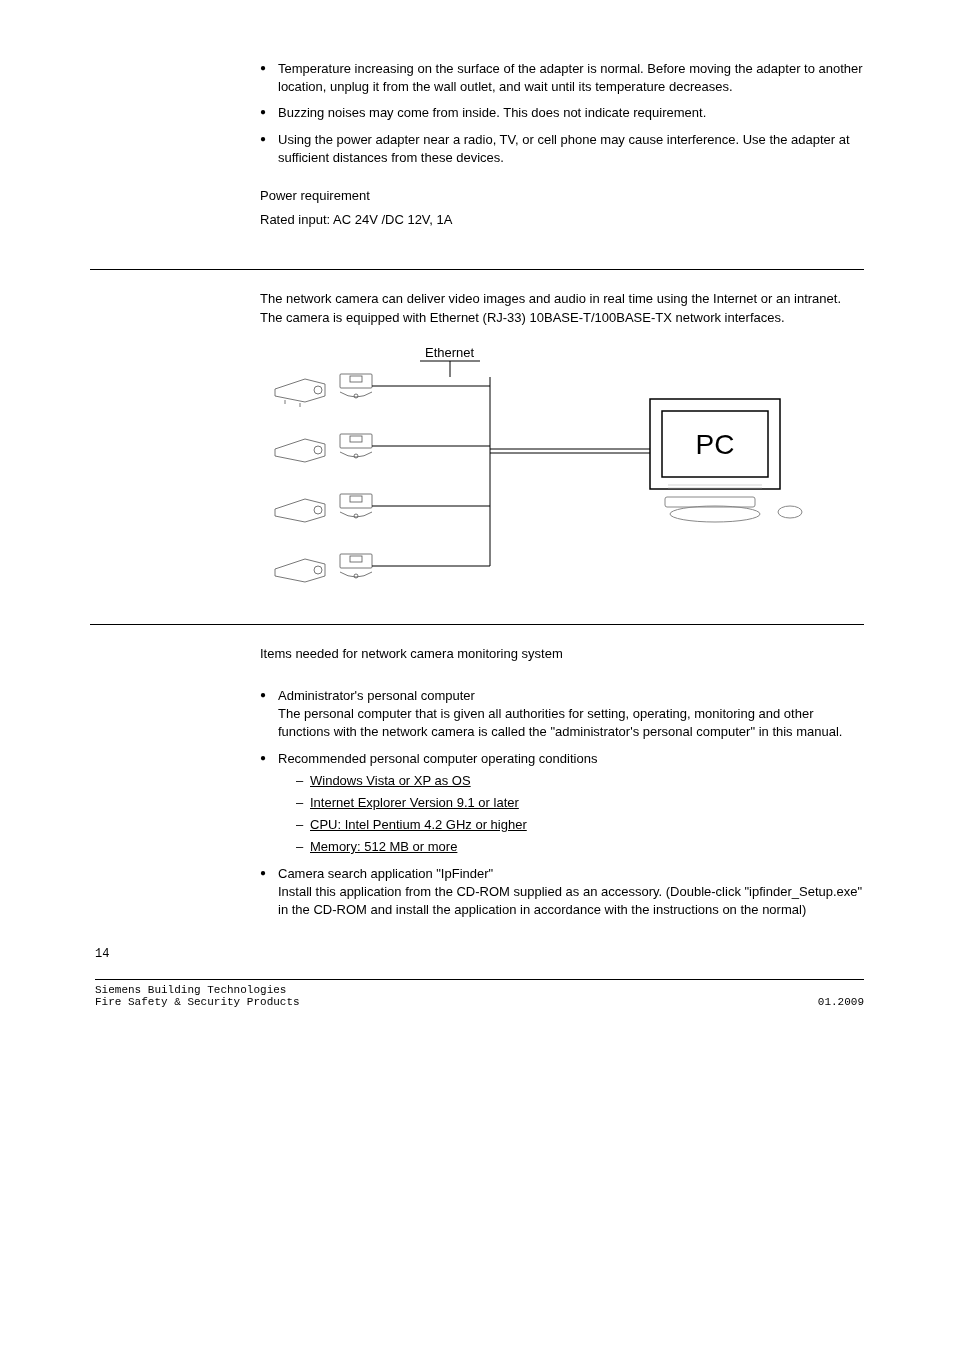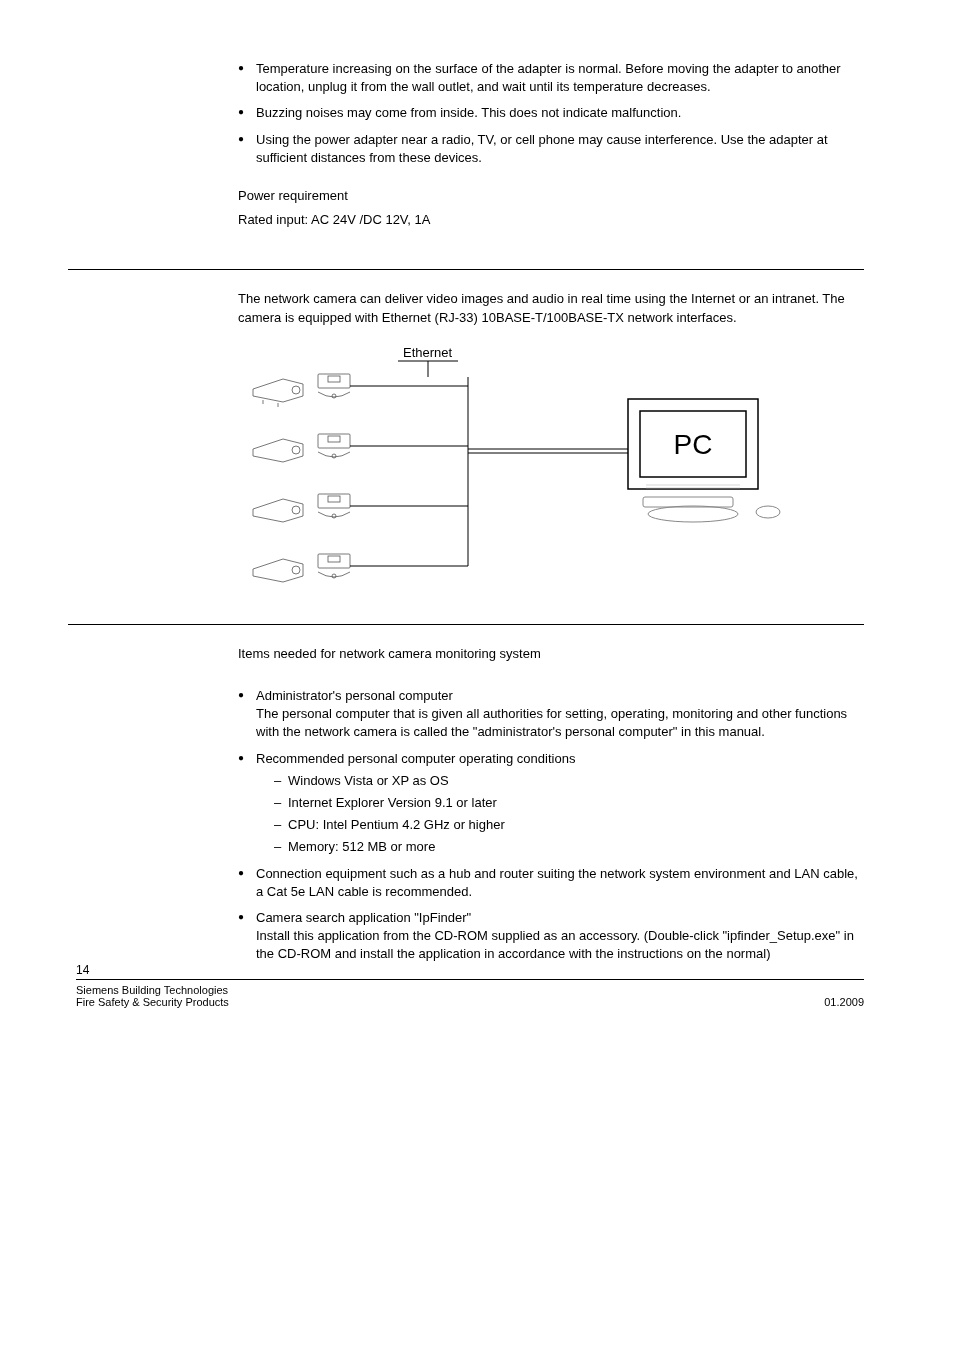--- a/index.html
+++ b/index.html
@@ -9,21 +9,21 @@
     font-family: Arial, Helvetica, sans-serif;
     font-size: 13px;
     color: #000;
     background: #fff;
   }
   .page {
     width: 954px;
     height: 1038px;
     position: relative;
     box-sizing: border-box;
-    padding: 60px 90px 0 68px;
+    padding: 60px 90px 0 90px;
   }
   .content {
     margin-left: 170px;
     line-height: 1.4;
   }
   ul.main-list {
     list-style: none;
     padding: 0;
     margin: 0 0 20px 0;
   }
@@ -41,20 +41,21 @@
   }
   ul.sub-list {
     list-style: none;
     padding: 0;
     margin: 4px 0 4px 18px;
   }
   ul.sub-list > li {
     position: relative;
     padding-left: 14px;
     margin-bottom: 4px;
+    text-decoration: underline;
   }
   ul.sub-list > li::before {
     content: "–";
     position: absolute;
     left: 0;
     top: 0;
   }
   .power-block {
     margin-bottom: 40px;
   }
@@ -69,46 +70,47 @@
   }
   .section-intro p {
     margin: 0 0 10px 0;
   }
   .diagram {
     margin: 12px 0 30px 10px;
   }
   .footer {
     position: absolute;
     bottom: 30px;
-    left: 76px;
+    left: 95px;
     right: 90px;
     font-size: 11px;
+    font-family: Liberation Mono, monospace;
   }
   .footer-top {
     border-top: 1px solid #000;
-    margin-top: 2px;
+    margin-top: 18px;
     padding-top: 4px;
     display: flex;
     justify-content: space-between;
   }
   .page-num {
     font-size: 12px;
     margin-bottom: 2px;
   }
 </style>
 </head>
 <body>
 
 <div class="page">
 
   <div class="content">
 
     <ul class="main-list">
       <li>Temperature increasing on the surface of the adapter is normal. Before moving the adapter to another location, unplug it from the wall outlet, and wait until its temperature decreases.</li>
-      <li>Buzzing noises may come from inside. This does not indicate malfunction.</li>
+      <li>Buzzing noises may come from inside. This does not indicate requirement.</li>
       <li>Using the power adapter near a radio, TV, or cell phone may cause interference. Use the adapter at sufficient distances from these devices.</li>
     </ul>
 
     <div class="power-block">
       <p>Power requirement</p>
       <p>Rated input: AC 24V /DC 12V, 1A</p>
     </div>
 
   </div>
 
@@ -229,23 +231,20 @@
       <li>
         <span>Recommended personal computer operating conditions</span>
         <ul class="sub-list">
           <li>Windows Vista or XP as OS</li>
           <li>Internet Explorer Version 9.1 or later</li>
           <li>CPU: Intel Pentium 4.2 GHz or higher</li>
           <li>Memory: 512 MB or more</li>
         </ul>
       </li>
       <li>
-        <span>Connection equipment such as a hub and router suiting the network system environment and LAN cable, a Cat 5e LAN cable is recommended.</span>
-      </li>
-      <li>
         <span>Camera search application "IpFinder"</span><br>
         <span>Install this application from the CD-ROM supplied as an accessory. (Double-click "ipfinder_Setup.exe" in the CD-ROM and install the application in accordance with the instructions on the normal)</span>
       </li>
     </ul>
   </div>
 
   <div class="footer">
     <div class="page-num">14</div>
     <div class="footer-top">
       <div>

